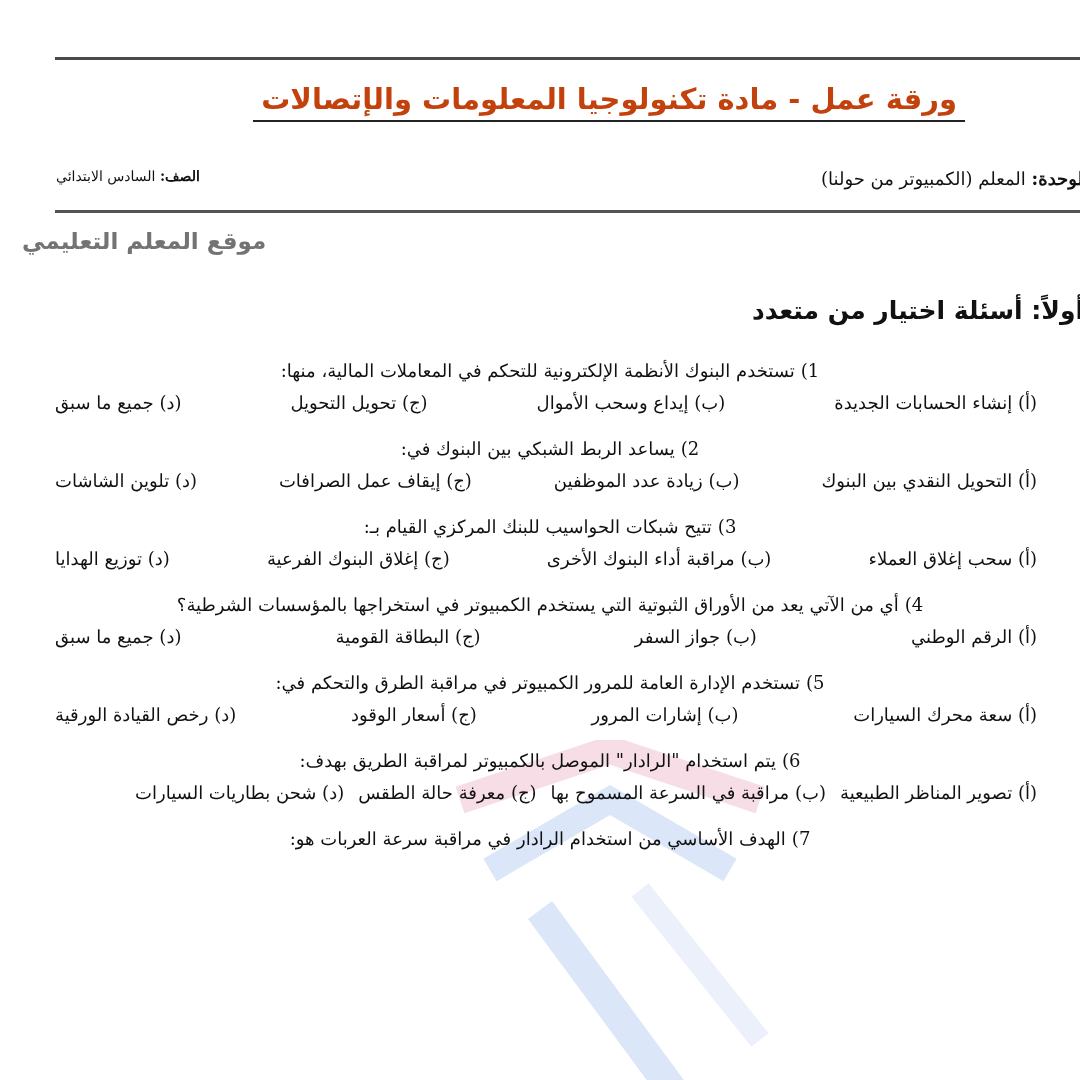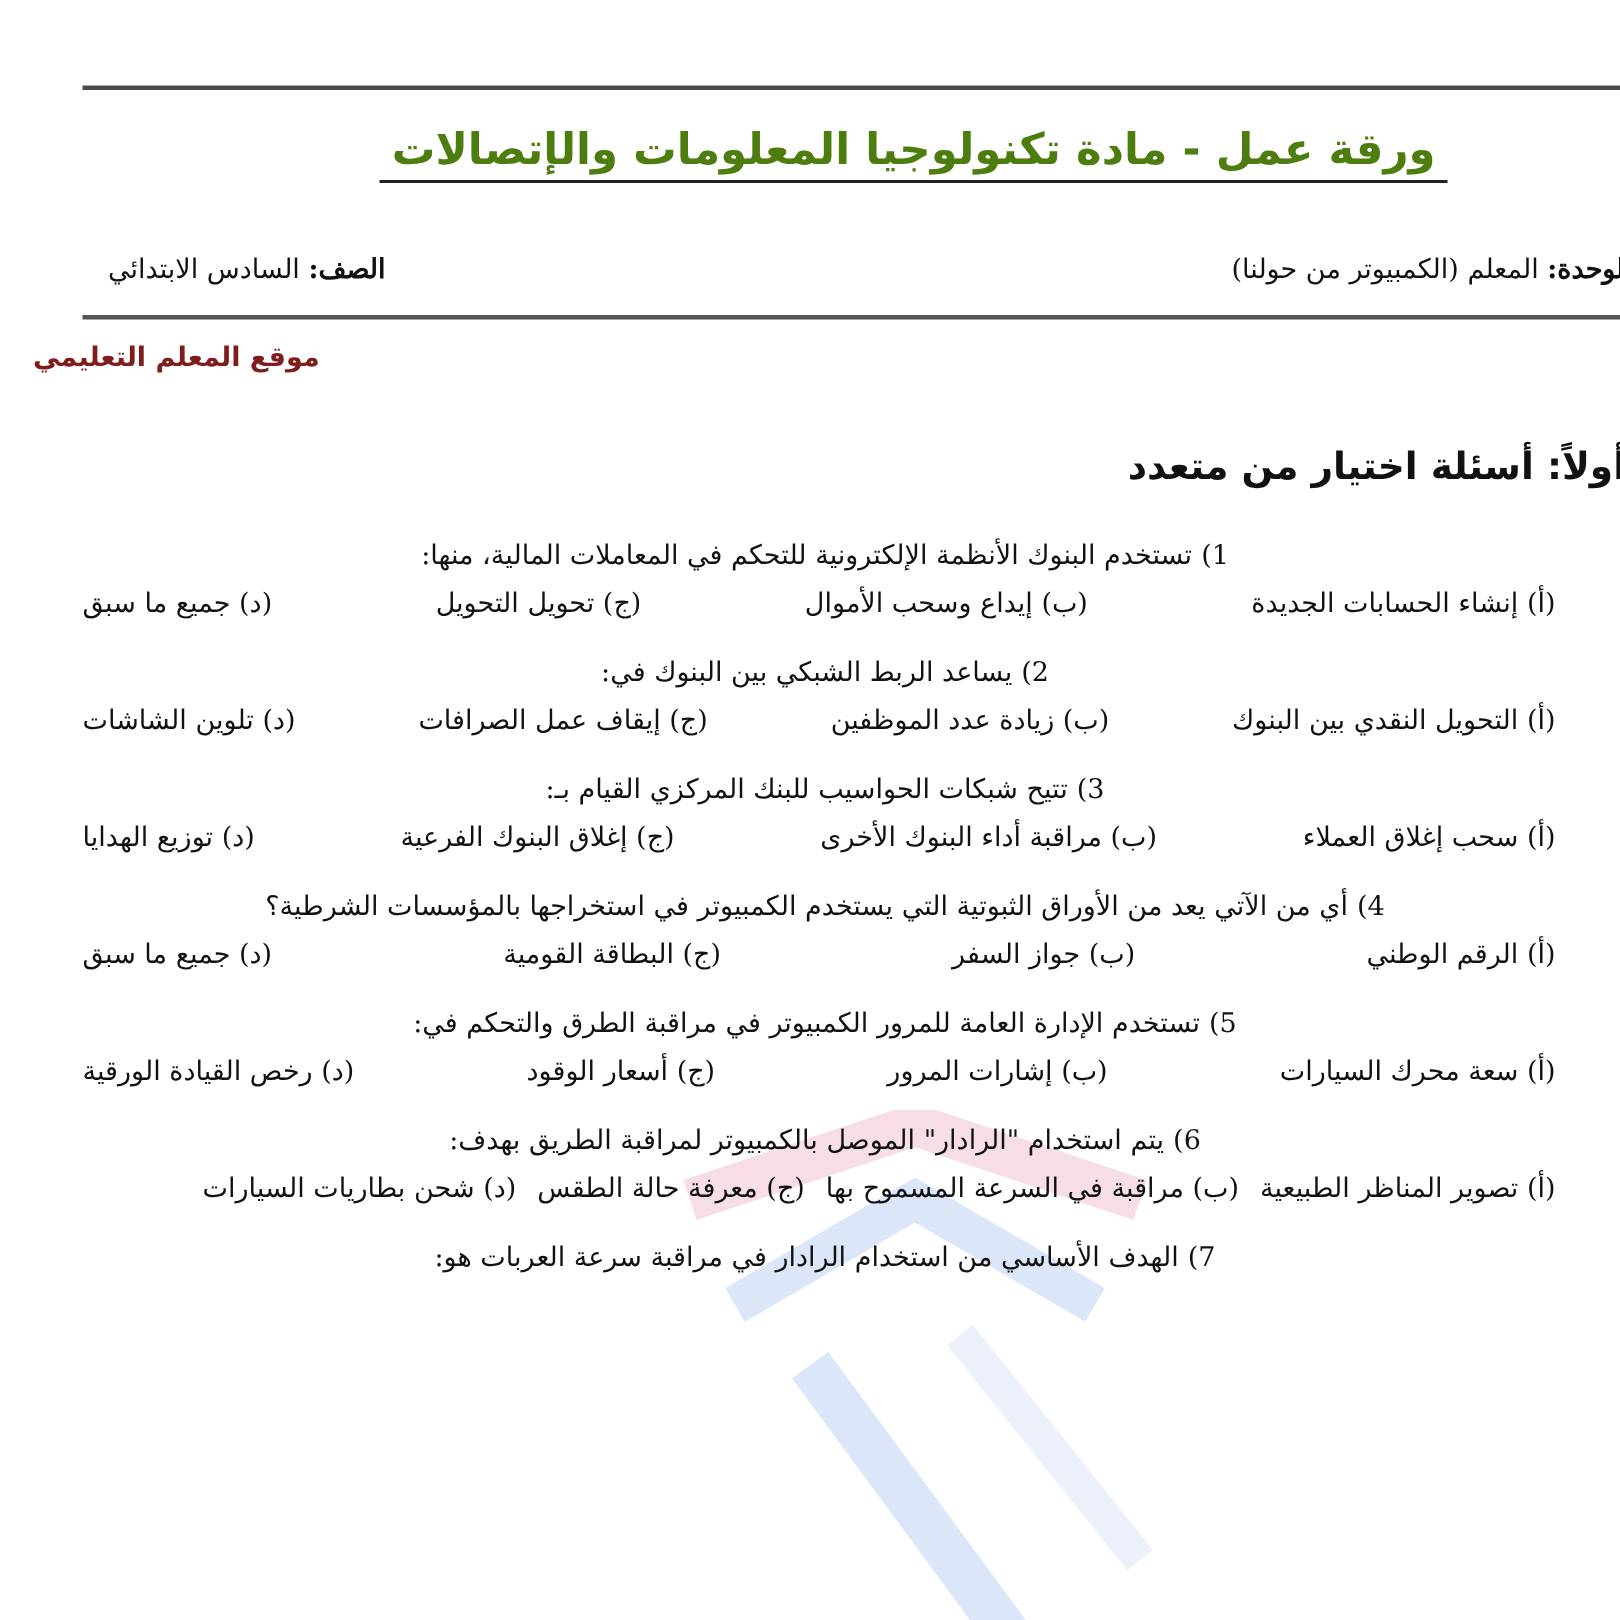--- a/index.html
+++ b/index.html
@@ -4,30 +4,30 @@
 <style>
   html, body { margin:0; padding:0; }
   body {
     width:1080px; height:1080px; overflow:hidden; background:#ffffff;
     position:relative; font-family:"DejaVu Serif", serif; color:#111;
   }
   .top-rule { position:absolute; left:55px; right:0; top:57px; height:3px; background:#4a4a4a; }
   .title {
     position:absolute; right:115px; top:82px; direction:rtl;
     font-family:"DejaVu Sans", sans-serif; font-weight:bold; font-size:29px;
-    color:#4d7c0f; padding:0 8px 4px 8px; border-bottom:2px solid #222; letter-spacing:0.5px;
+    color:#c2410c; padding:0 8px 4px 8px; border-bottom:2px solid #222; letter-spacing:0.5px;
   }
   .meta-row { position:absolute; left:0; right:0; top:168px; height:30px; direction:rtl; }
   .meta-unit { position:absolute; right:-8px; top:0; font-size:18px; white-space:nowrap; }
-  .meta-grade { position:absolute; left:56px; top:0; font-size:18px; white-space:nowrap; direction:rtl;margin-left:16px; }
+  .meta-grade { position:absolute; left:56px; top:0; font-size:14px; white-space:nowrap; direction:rtl; }
   .meta-label { font-weight:bold; }
   .mid-rule { position:absolute; left:55px; right:0; top:210px; height:3px; background:#555; }
   .brand {
-    position:absolute; left:22px; top:228px; color:#7f1d1d; font-family:"DejaVu Sans", sans-serif;
-    font-weight:bold; font-size:18px; direction:rtl;
+    position:absolute; left:22px; top:228px; color:#737373; font-family:"DejaVu Sans", sans-serif;
+    font-weight:bold; font-size:23px; direction:rtl;
   }
   .section-title {
     position:absolute; right:-4px; top:296px; direction:rtl;
     font-family:"DejaVu Sans", sans-serif; font-weight:bold; font-size:25px; color:#111;
   }
   .questions { position:absolute; left:55px; right:35px; top:355px; direction:rtl; }
   .q { margin-bottom:14px; }
   .q-text { font-size:18px; line-height:32px; white-space:nowrap;text-align:center; }
   .q-num { display:inline-block; margin-left:6px; }
   .opts { display:flex; justify-content:space-between; font-size:18px; line-height:32px; padding-right:8px; }

